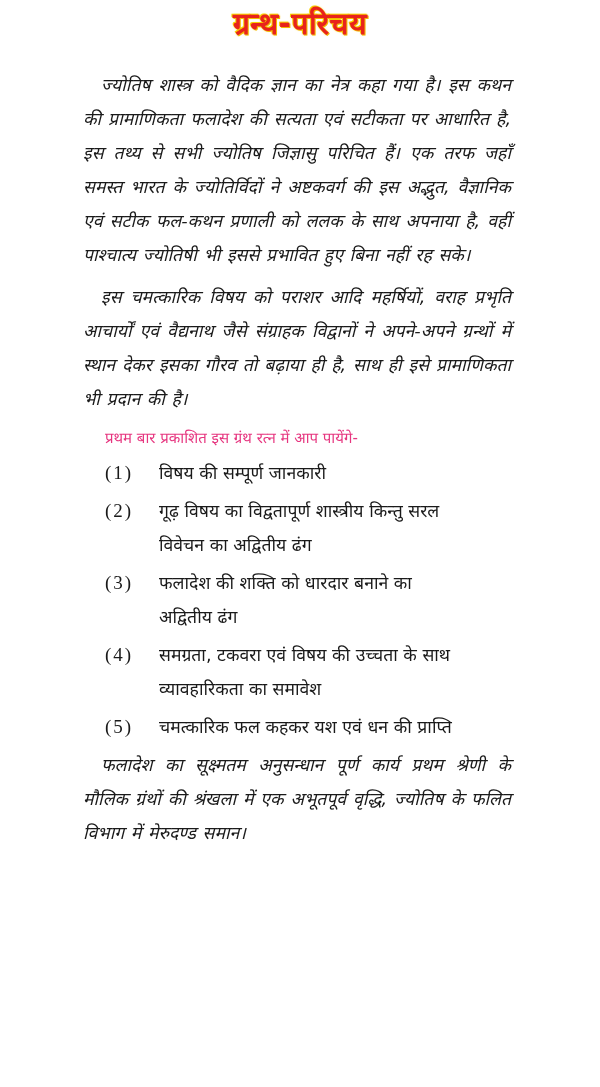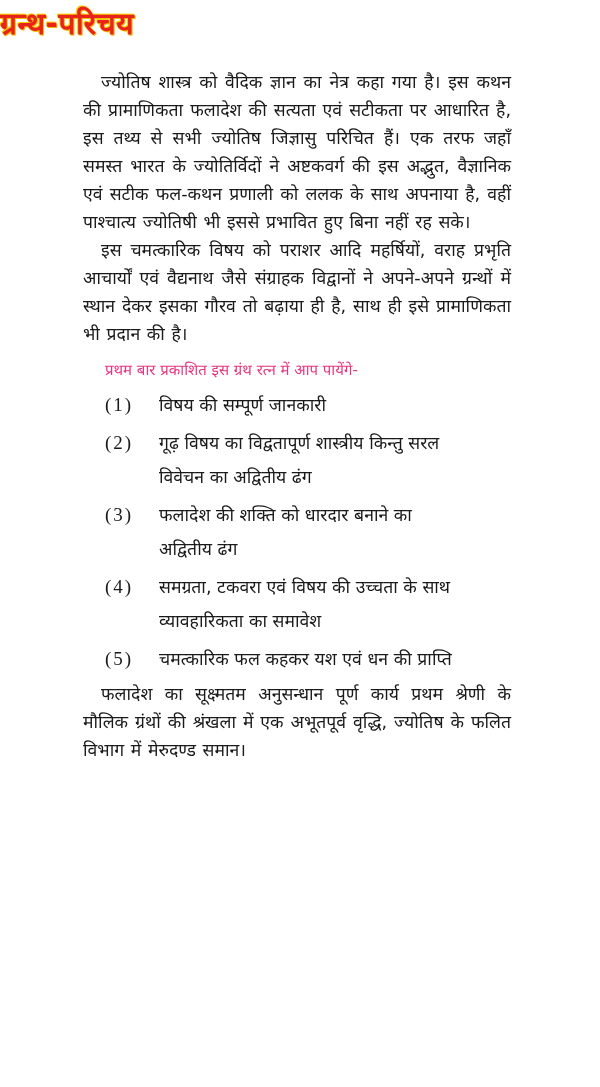--- a/index.html
+++ b/index.html
@@ -20,43 +20,44 @@
     left: 0;
     top: 0;
     width: 600px;
     height: 1087px;
   }
   .title {
     position: absolute;
     left: 0;
     top: 2px;
     width: 600px;
-    text-align: left;
+    text-align: center;
     font-size: 30px;
     font-weight: bold;
     color: #e8231c;
     text-shadow: 0 0 2px #f6c400, 1px 1px 0 #f2b600, -1px -1px 0 #f8d400;
     letter-spacing: 0.5px;
   }
   .body {
     position: absolute;
     left: 83px;
     top: 68px;
     width: 428px;
   }
   .para {
     margin: 0;
     font-size: 17.6px;
-    line-height: 28px;
+    line-height: 34px;
     text-align: justify;
     text-align-last: left;
     text-indent: 18px;
     word-spacing: 1px;
+    font-style: italic;
   }
-  .para + .para { }
+  .para + .para { margin-top: 8px; }
   .highlight {
     margin-top: 6px;
     padding-left: 22px;
     font-size: 15px;
     line-height: 32px;
     color: #e6357f;
   }
   .list {
     margin: 2px 0 0 0;
     padding: 0;

